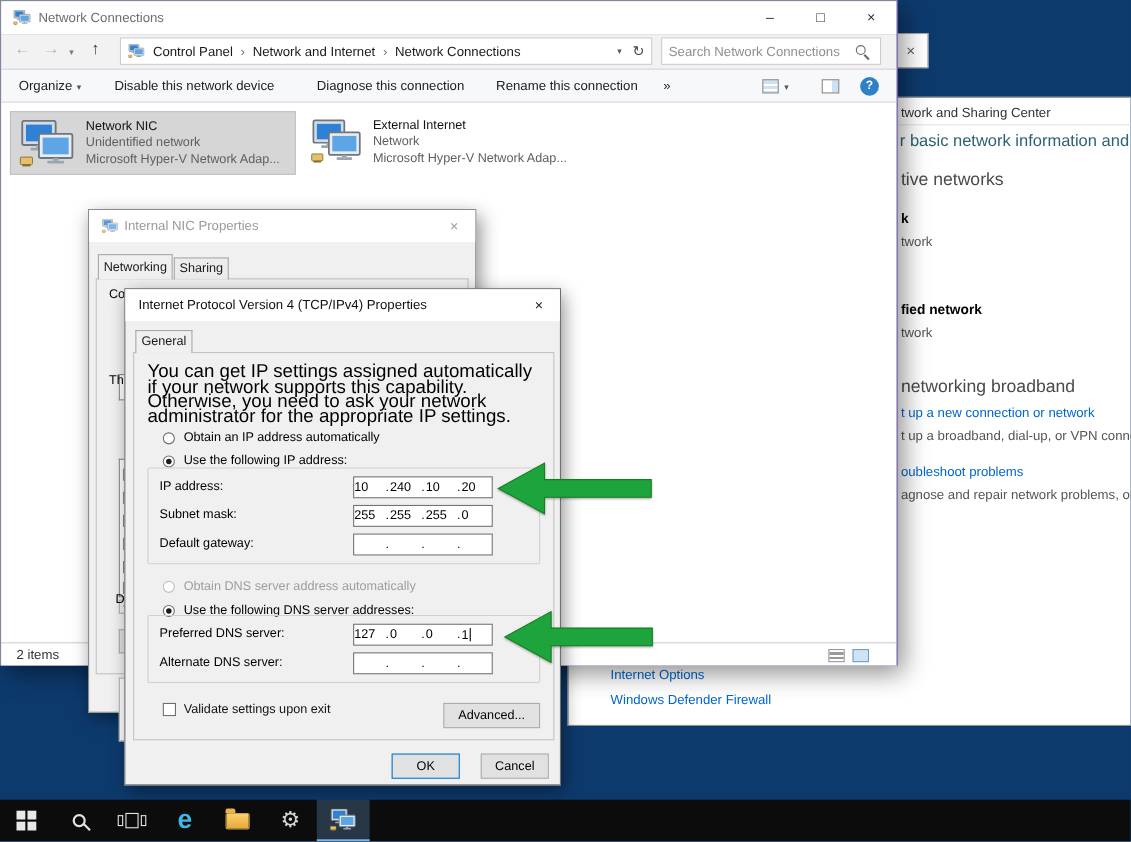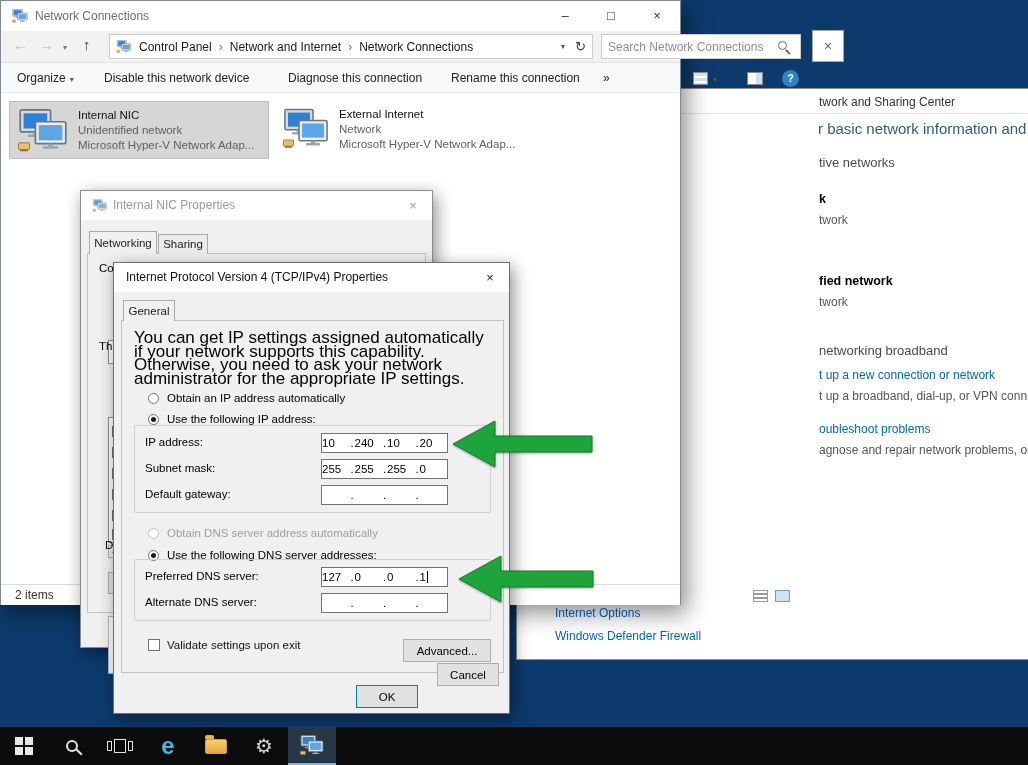--- a/index.html
+++ b/index.html
@@ -5,30 +5,30 @@
   *{margin:0;padding:0;box-sizing:border-box}
   html,body{background:#0d3a6d}
   .screen{position:relative;width:1028px;height:765px;background:#0d3a6d;overflow:hidden;
     font-family:"Liberation Sans","DejaVu Sans",sans-serif;font-size:12px;color:#111}
 
   
   .nsc-window{position:absolute;left:516px;top:88px;width:520px;height:572px;background:#fff;border:1px solid #8f8f8f;z-index:1}
   .nsc-bc{position:absolute;left:302px;top:6px;color:#333}
   .nsc-line{position:absolute;left:0;top:24px;width:100%;height:1px;background:#e4e4e4}
   .nsc-heading{position:absolute;left:301px;top:31px;font-size:15px;color:#2c6173;white-space:nowrap}
-  .nsc-section{position:absolute;left:302px;color:#4a4a4a;font-size:13px;white-space:nowrap}
+  .nsc-section{position:absolute;left:302px;color:#4a4a4a;font-size:16px;white-space:nowrap}
   .nsc-netname{position:absolute;left:302px;font-weight:bold;color:#000;font-size:12.5px;white-space:nowrap}
   .nsc-nettype{position:absolute;left:302px;color:#555;white-space:nowrap}
   .nsc-link{position:absolute;left:302px;color:#0066cc;cursor:pointer;white-space:nowrap}
   .nsc-desc{position:absolute;left:302px;color:#555;white-space:nowrap}
   .nsc-seealso{position:absolute;left:38px;color:#0066cc;cursor:pointer;white-space:nowrap}
   .clear-box{position:absolute;left:812px;top:30px;width:32px;height:32px;background:#fff;border:1px solid #a8a8a8;z-index:1;text-align:center;line-height:30px;color:#666;font-size:14px;cursor:pointer}
 
   
-  .nc-window{position:absolute;left:0;top:0;width:681px;height:605px;background:#6d28d9;border:1px solid #7e8a94;box-shadow:6px 8px 22px rgba(0,0,0,.45);z-index:2}
+  .nc-window{position:absolute;left:0;top:0;width:816px;height:605px;background:#6d28d9;border:1px solid #7e8a94;box-shadow:6px 8px 22px rgba(0,0,0,.45);z-index:2}
   .nc-titlebar{position:absolute;left:0;top:0;width:100%;height:30px;background:#fff}
   .titlebar-icon{position:absolute;left:10px;top:8px;width:18px;height:14px}
   .nc-title{position:absolute;left:34px;top:0;line-height:30px;color:#6e6e6e}
   .cap-btns{position:absolute;right:0;top:0;height:30px;display:flex}
   .cap-btn{width:46px;height:30px;text-align:center;line-height:30px;color:#333;font-size:13px;cursor:pointer}
   .nc-navrow{position:absolute;left:0;top:30px;width:100%;height:32px;background:#f2f2f2;border-bottom:1px solid #e3e3e3}
   .nav-glyph{position:absolute;top:5px;font-size:15px;color:#3f3f3f;cursor:pointer}
   .nav-glyph.dis{color:#b4b4b4}
   .nav-caret{position:absolute;font-size:8px;color:#777;cursor:pointer}
   .addr-box{position:absolute;left:108px;top:3px;width:484px;height:25px;background:#fff;border:1px solid #ccc;display:flex;align-items:center;padding-left:6px;gap:7px}
@@ -105,21 +105,21 @@
   .ip-field{position:absolute;left:207px;width:127px;height:20px;background:#fff;border:1px solid #737373;display:flex;align-items:center;cursor:text}
   .octet{flex:1;text-align:left;font-size:11.5px;color:#000}
   .ip-dot{width:5px;text-align:center;font-size:11.5px;color:#000;flex:none}
   .caret{display:inline-block;width:1px;height:12px;background:#000;vertical-align:-2px;margin-left:1px}
   .check-row{position:absolute;left:34px;top:376px;display:flex;gap:7px;align-items:flex-start;cursor:pointer}
   .wcheck{width:12px;height:12px;background:#fff;border:1px solid #6f6f6f}
   .check-text{font-size:11.5px;white-space:nowrap}
   .btn{position:absolute;background:#e1e1e1;border:1px solid #adadad;font:11.5px "Liberation Sans","DejaVu Sans",sans-serif;color:#000;text-align:center;cursor:pointer}
   .btn-advanced{left:289px;top:376px;width:88px;height:23px}
   .btn-ok{left:242px;top:422px;width:62px;height:23px;border-color:#0078d7}
-  .btn-cancel{left:323px;top:400px;width:62px;height:23px}
+  .btn-cancel{left:323px;top:422px;width:62px;height:23px}
 
   
   .arrows{position:absolute;left:0;top:0;z-index:5;pointer-events:none}
   .arrows polygon{filter:drop-shadow(0 1px 1px rgba(0,0,0,.35))}
 
   
   .taskbar{position:absolute;left:0;top:727px;width:100%;height:38px;background:#0c0c0c;z-index:6}
   .slot{position:absolute;top:0;width:48px;height:38px;display:flex;align-items:center;justify-content:center;cursor:pointer}
   .slot.active{background:rgba(112,170,220,.28);border-bottom:2px solid #7ab8ea}
   .win-logo{display:grid;grid-template-columns:8px 8px;grid-template-rows:8px 8px;gap:2px}
@@ -224,21 +224,21 @@
       <span class="tb-ico-caret">▾</span>
       <span class="tb-ico-pane"></span>
       <span class="help-circle">?</span>
     </div>
 
     <div class="nc-content">
       <div class="conn-item c1 selected">
         <svg class="conn-icon">
             <use href="#net-icon"></use>
           </svg>
-        <div class="conn-name">Internal NIC</div>
+        <div class="conn-name">Network NIC</div>
         <div class="conn-sub1">Unidentified network</div>
         <div class="conn-sub2">Microsoft Hyper-V Network Adap...</div>
       </div>
       <div class="conn-item c2">
         <svg class="conn-icon">
             <use href="#net-icon"></use>
           </svg>
         <div class="conn-name">External Internet</div>
         <div class="conn-sub1">Network</div>
         <div class="conn-sub2">Microsoft Hyper-V Network Adap...</div>

